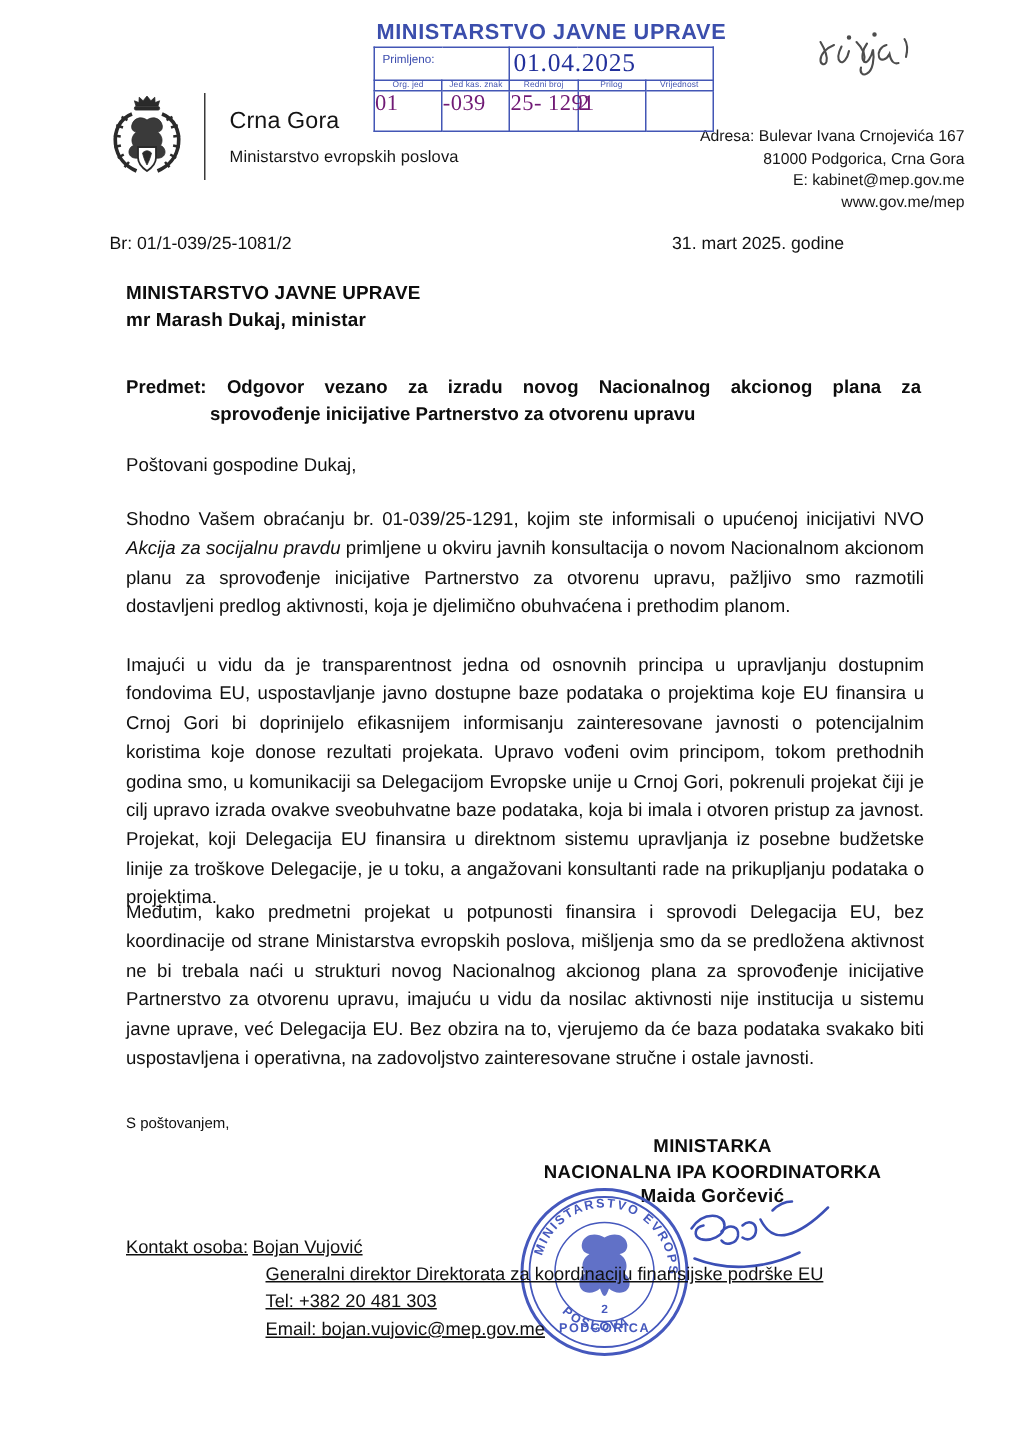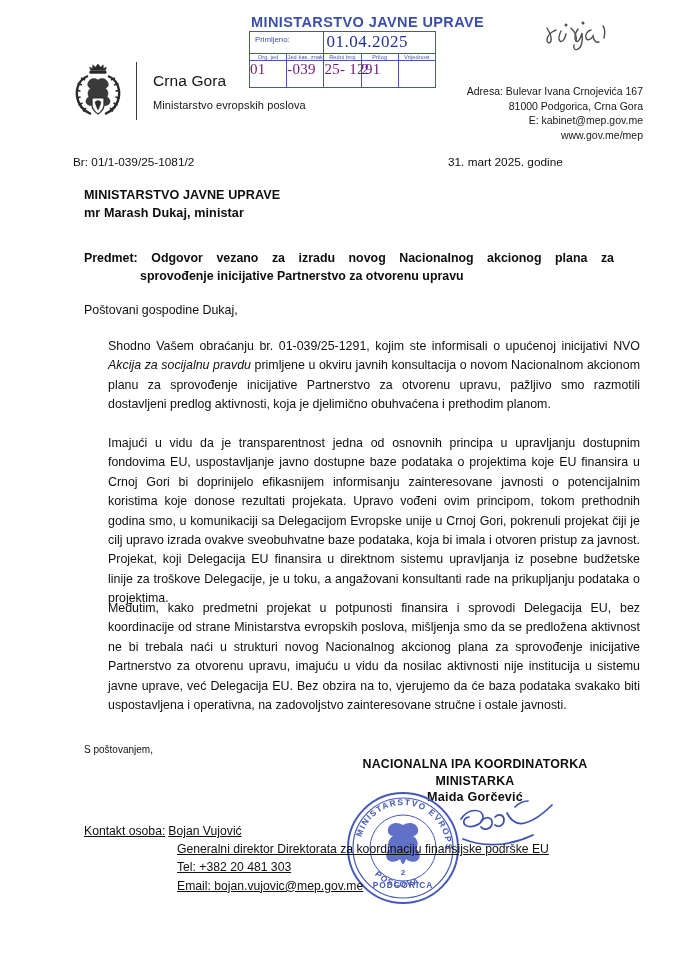--- a/index.html
+++ b/index.html
@@ -88,21 +88,21 @@
     letter-spacing: .4px;
     color: #2b3fa6;
     white-space: nowrap;
     margin-left: 2px;
     opacity: .92;
   }
   .stamp-table {
     margin-top: 1px;
     border: 1.3px solid #4356b5;
     border-collapse: collapse;
-    width: 187px;
+    width: 227px;
     table-layout: fixed;
   }
   .stamp-table td {
     border: 1.1px solid #4356b5;
     padding: 0;
     vertical-align: top;
   }
   .row-primljeno .lbl {
     font-size: 7.8px;
     padding: 3px 4px 3px 5px;
@@ -210,21 +210,20 @@
 
   .bodytext {
     position: absolute;
     left: 84px;
     width: 532px;
     font-size: 12.4px;
     line-height: 19.4px;
     text-align: justify;
     text-justify: inter-word;
     color: #101010;
-    margin-left: 24px;
   }
   .bodytext i { font-style: italic; }
 
   #para1 { top: 337px; }
   #para2 { top: 434px; }
   #para3 { top: 599px; }
 
   .closing {
     position: absolute;
     left: 84px;
@@ -381,22 +380,22 @@
 
   <div class="bodytext" id="para1"><span>Shodno Vašem obraćanju br. 01-039/25-1291, kojim ste informisali o upućenoj inicijativi NVO </span><i>Akcija za socijalnu pravdu</i><span> primljene u okviru javnih konsultacija o novom Nacionalnom akcionom planu za sprovođenje inicijative Partnerstvo za otvorenu upravu, pažljivo smo razmotili dostavljeni predlog aktivnosti, koja je djelimično obuhvaćena i prethodim planom.</span></div>
 
   <div class="bodytext" id="para2">Imajući u vidu da je transparentnost jedna od osnovnih principa u upravljanju dostupnim fondovima EU, uspostavljanje javno dostupne baze podataka o projektima koje EU finansira u Crnoj Gori bi doprinijelo efikasnijem informisanju zainteresovane javnosti o potencijalnim koristima koje donose rezultati projekata. Upravo vođeni ovim principom, tokom prethodnih godina smo, u komunikaciji sa Delegacijom Evropske unije u Crnoj Gori, pokrenuli projekat čiji je cilj upravo izrada ovakve sveobuhvatne baze podataka, koja bi imala i otvoren pristup za javnost. Projekat, koji Delegacija EU finansira u direktnom sistemu upravljanja iz posebne budžetske linije za troškove Delegacije, je u toku, a angažovani konsultanti rade na prikupljanju podataka o projektima.</div>
 
   <div class="bodytext" id="para3">Međutim, kako predmetni projekat u potpunosti finansira i sprovodi Delegacija EU, bez koordinacije od strane Ministarstva evropskih poslova, mišljenja smo da se predložena aktivnost ne bi trebala naći u strukturi novog Nacionalnog akcionog plana za sprovođenje inicijative Partnerstvo za otvorenu upravu, imajuću u vidu da nosilac aktivnosti nije institucija u sistemu javne uprave, već Delegacija EU. Bez obzira na to, vjerujemo da će baza podataka svakako biti uspostavljena i operativna, na zadovoljstvo zainteresovane stručne i ostale javnosti.</div>
 
   <div class="closing">S poštovanjem,</div>
 
   <div class="signature-block">
+    <div>MINISTARKA</div>
     <div>NACIONALNA IPA KOORDINATORKA</div>
-    <div>MINISTARKA</div>
     <div class="sig-name">Maida Gorčević</div>
   </div>
 
   <svg class="round-seal" viewBox="0 0 118 118">
     <defs>
       <path id="sealArcTop" d="M 16,59 A 43,43 0 0 1 102,59" fill="none"></path>
       <path id="sealArcBot" d="M 20,59 A 39,39 0 0 0 98,59" fill="none"></path>
     </defs>
     <g stroke="#4558bd" fill="none">
       <circle cx="59" cy="59" r="55" stroke-width="2"></circle>

